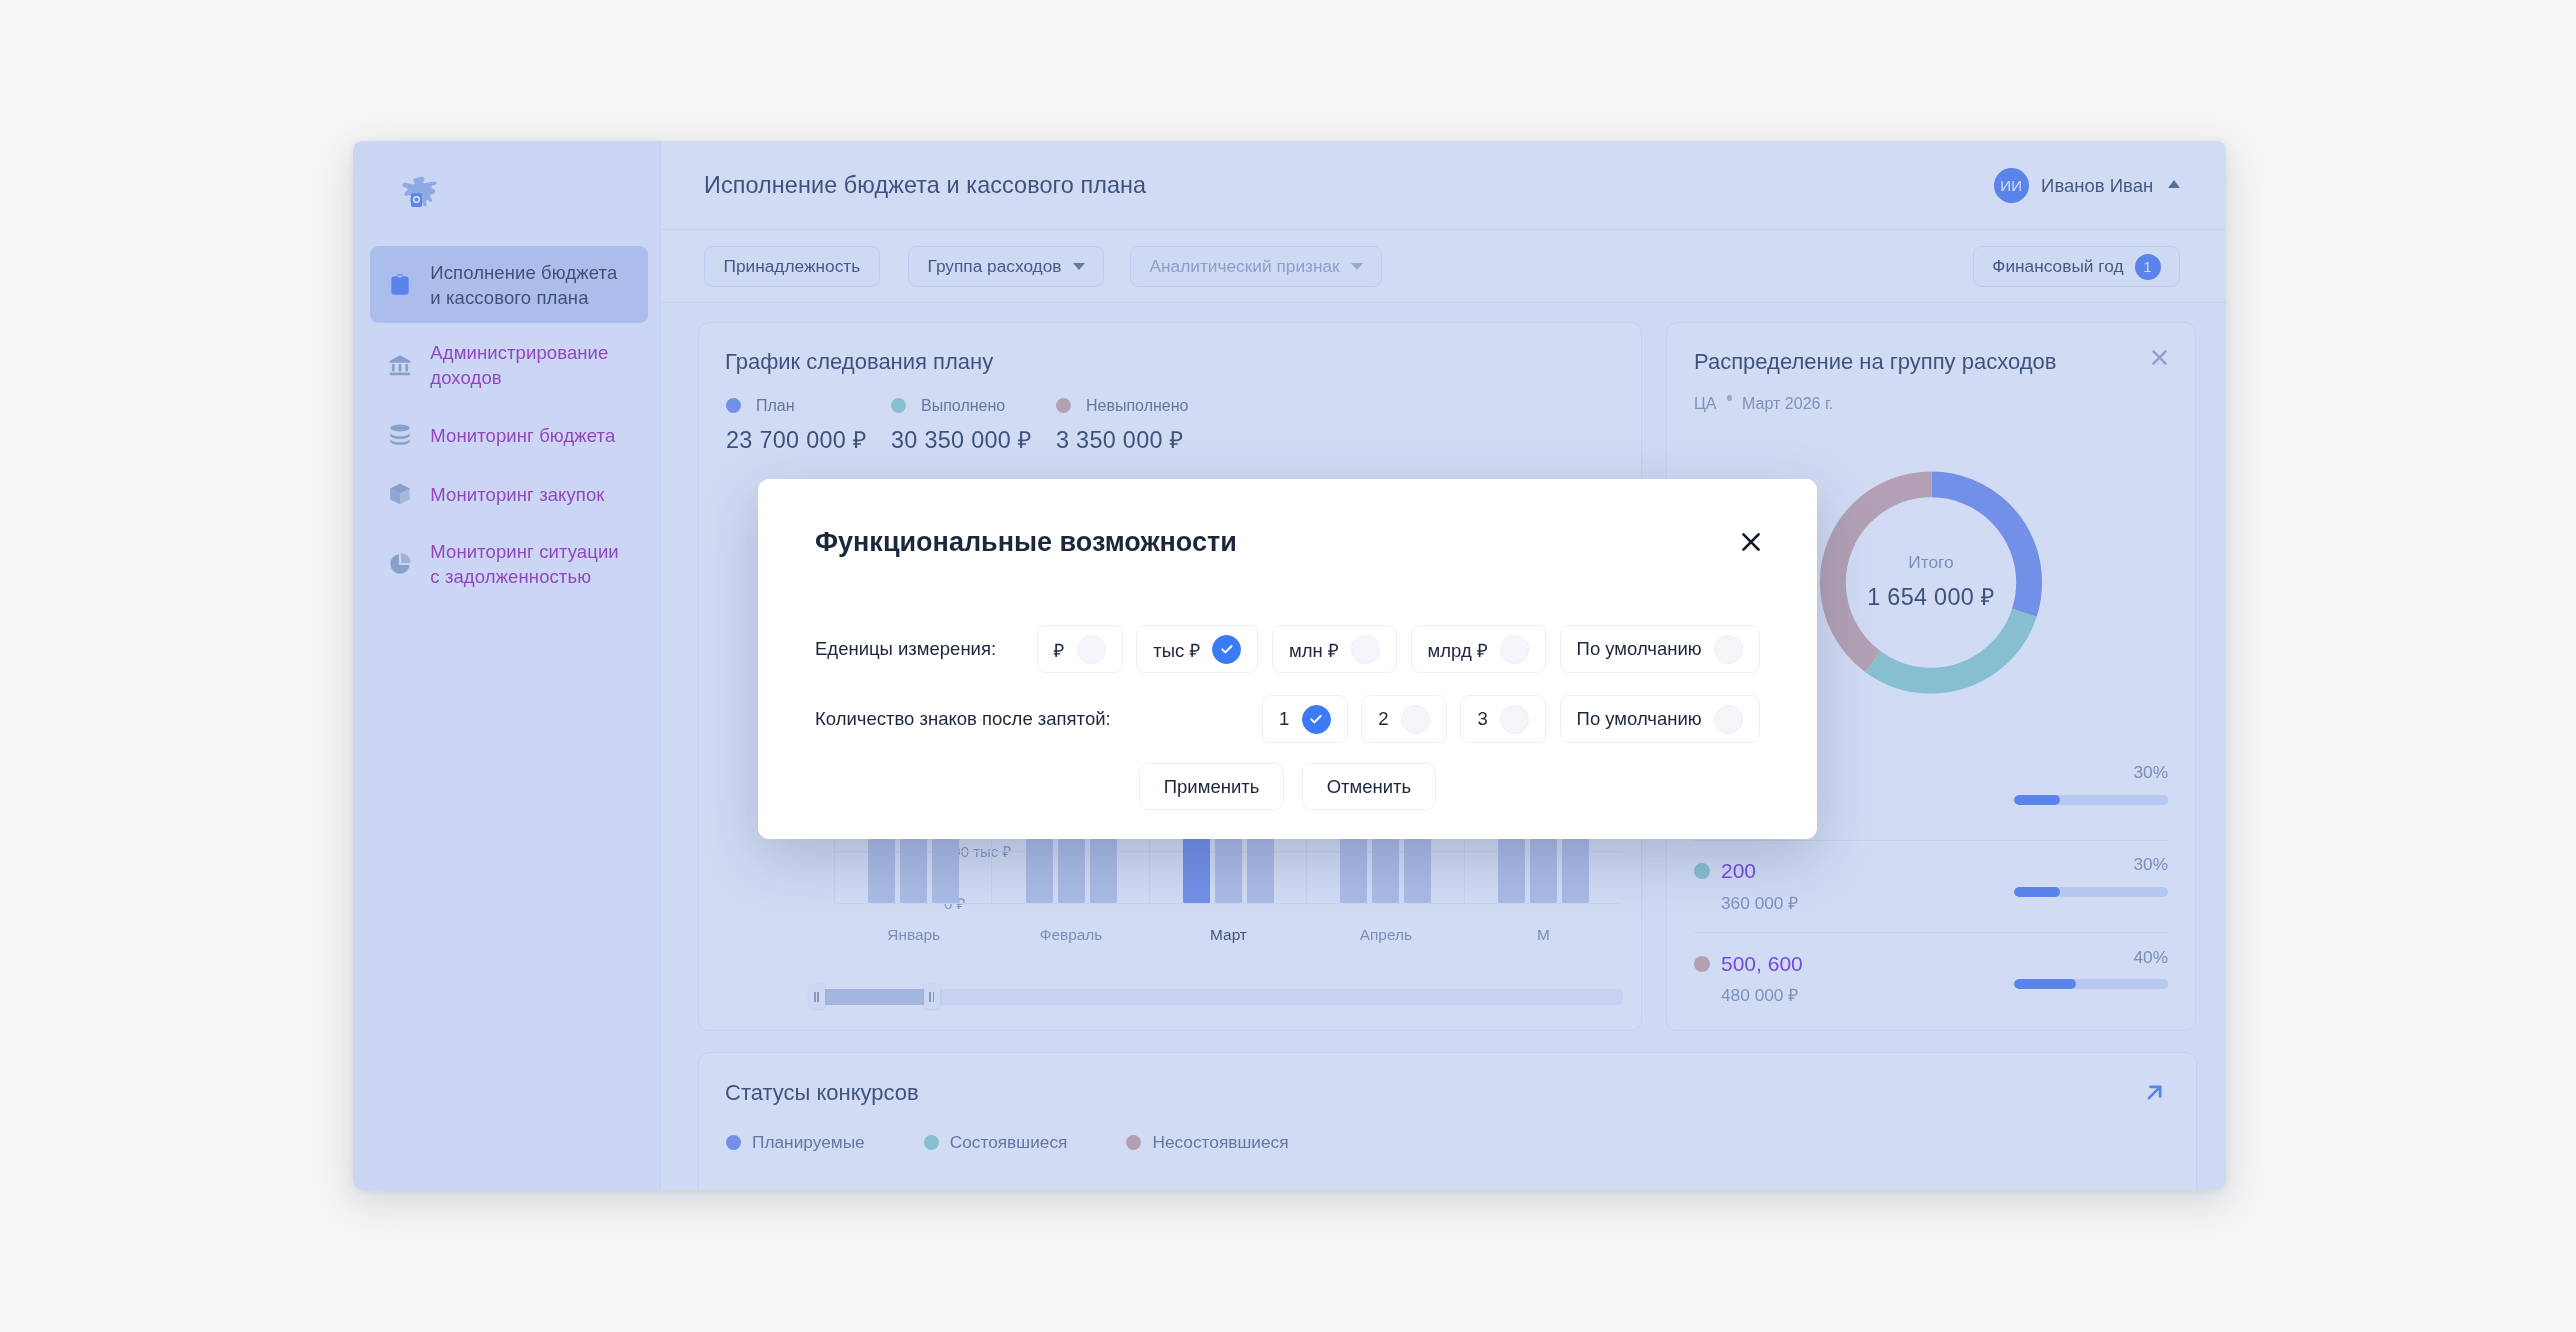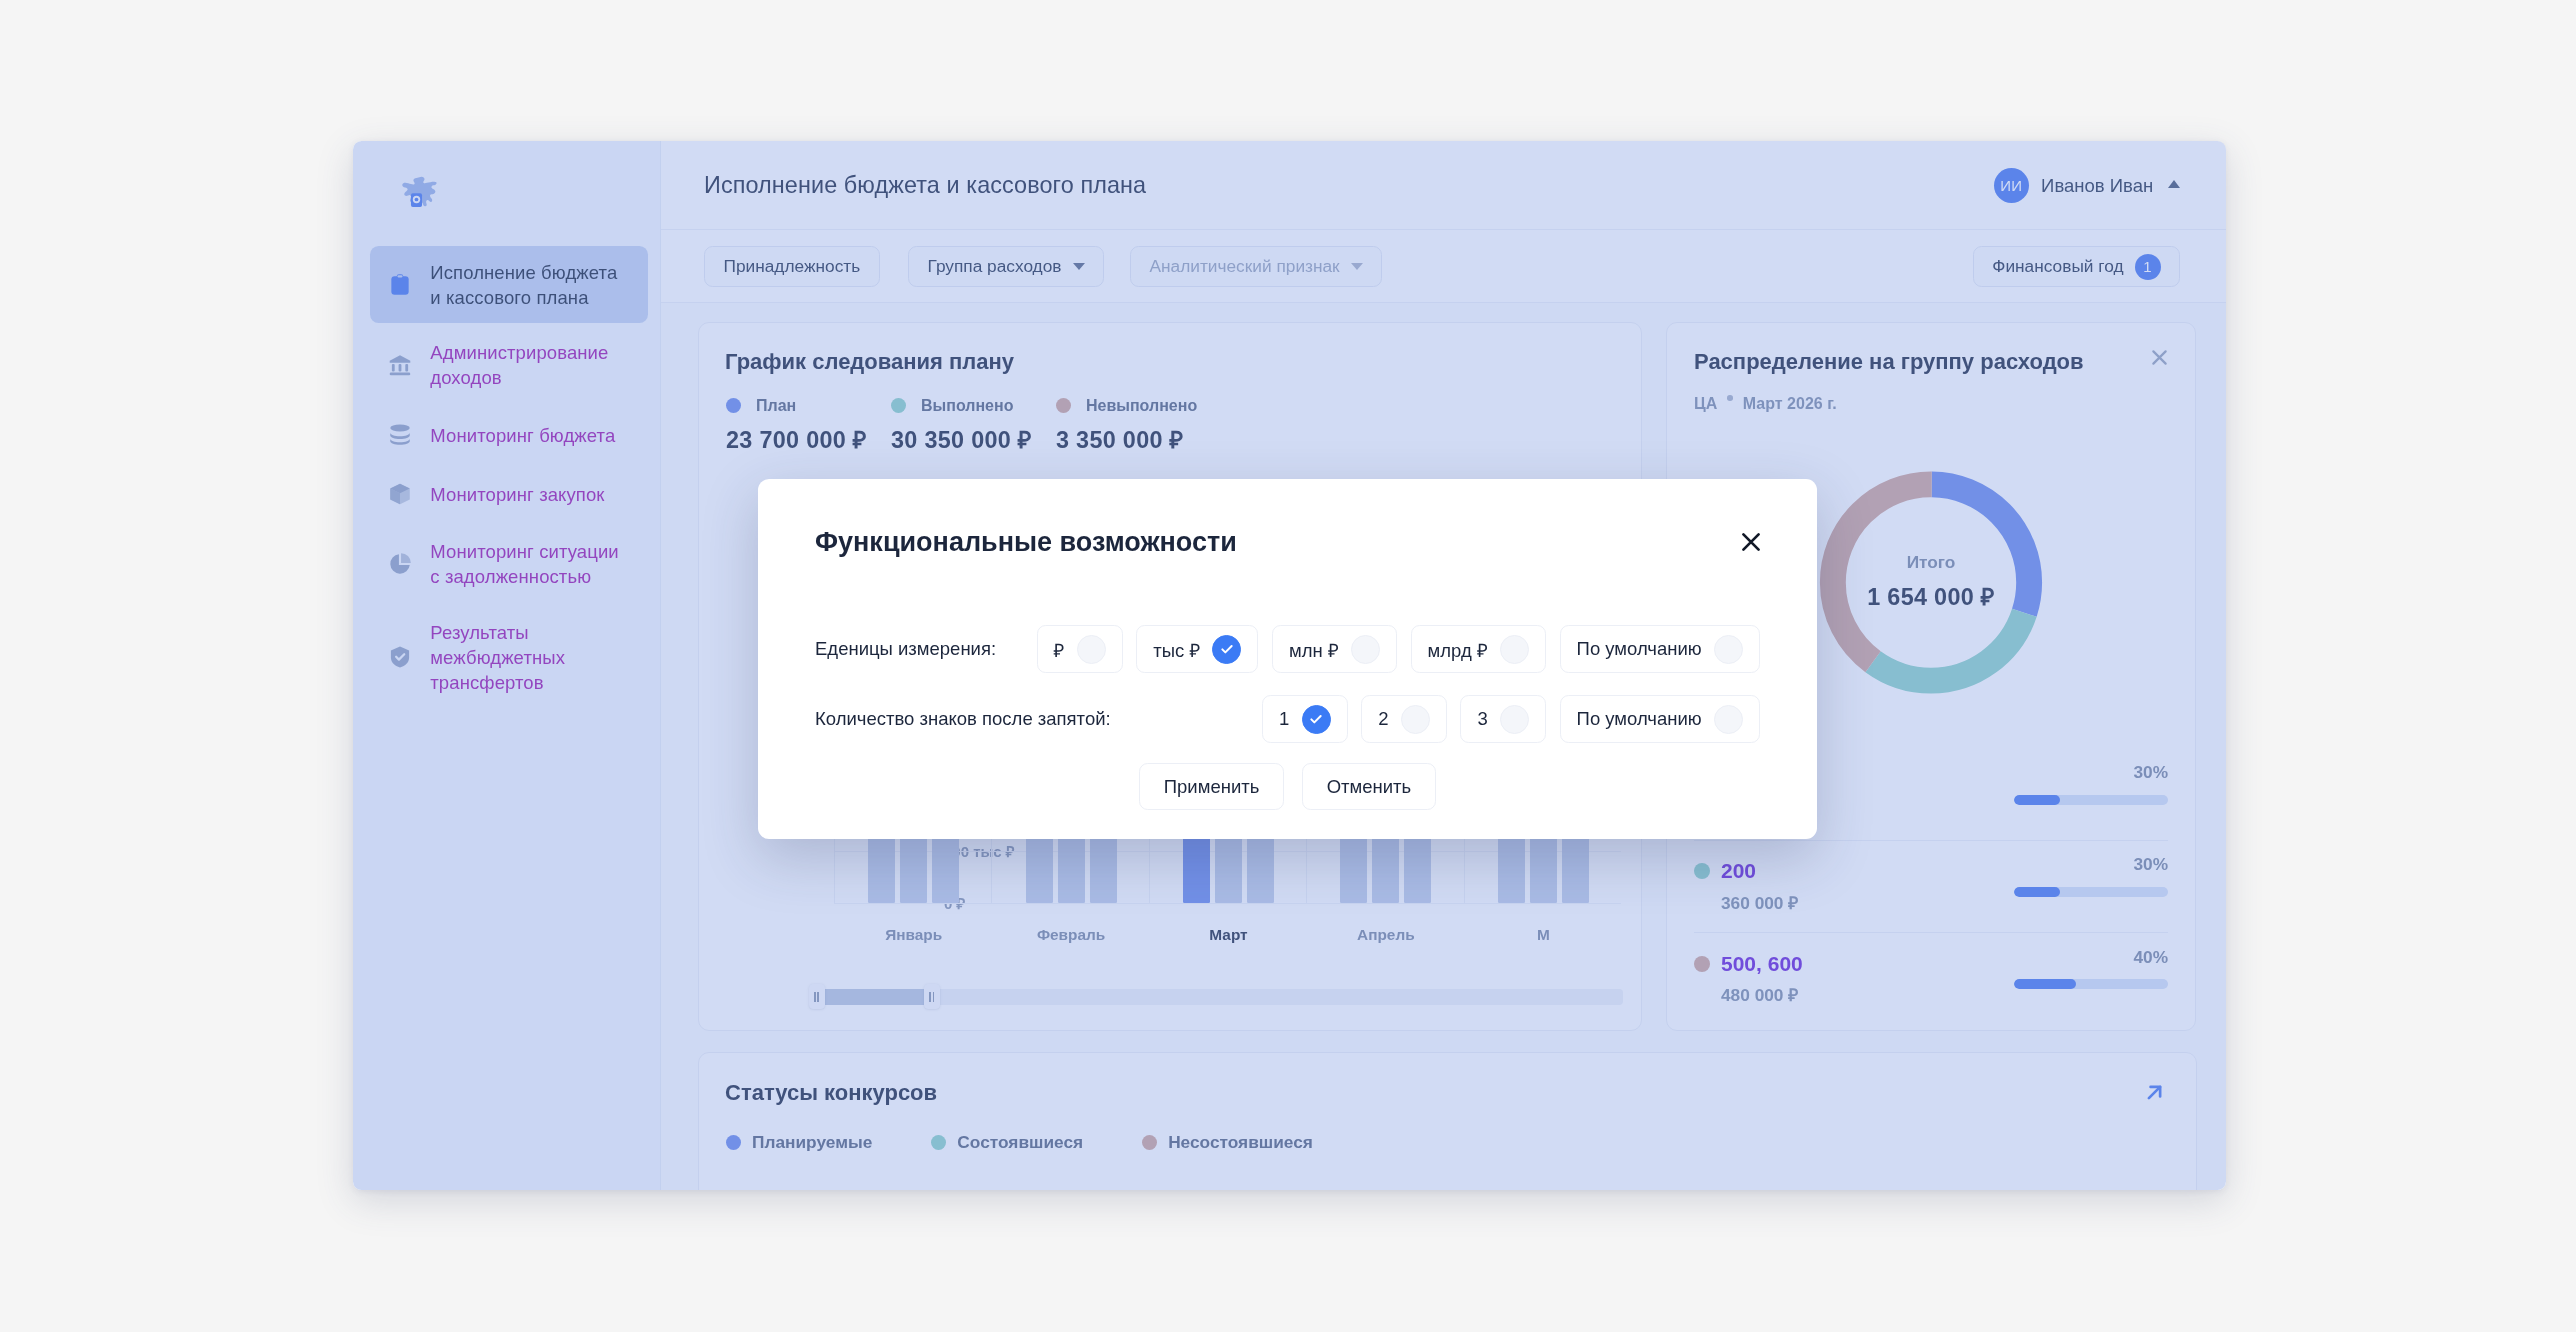--- a/index.html
+++ b/index.html
@@ -121,21 +121,20 @@
     display: inline-flex; align-items: center; justify-content: center;
     font-size: 15px;
   }
 
   
   #content {
     position: absolute; left: 308px; top: 162px; right: 0; bottom: 0;
     background: #fbfcfe;
     padding: 18.5px 37px 0 37px;
     box-sizing: border-box;
-    font-weight: bold;
   }
   .card {
     background: #ffffff;
     border: 0.6px solid #eceff6;
     border-radius: 11px;
     position: relative;
     box-sizing: border-box;
   }
   .card-title { font-size: 22px; color: #24304a; }
   .card-sub { font-size: 16px; color: #8290ab; margin-top: 8.6px; display:flex; gap:10px;}
@@ -361,29 +360,20 @@
         <div class="nav-item">
           <span class="nav-ico">
             <svg width="26" height="26" viewBox="0 0 24 24" fill="#95a5c4">
               <path d="M11 3a9 9 0 1 0 10 10h-10z"></path>
               <path d="M13 2v9h9a9 9 0 0 0-9-9z" opacity=".65"></path>
             </svg>
           </span>
           <span class="nav-label">Мониторинг ситуации с задолженностью</span>
         </div>
 
-        <div class="nav-item">
-          <span class="nav-ico">
-            <svg width="26" height="26" viewBox="0 0 24 24" fill="#95a5c4">
-              <path d="M12 2.4 3.6 6v6.4c0 4.6 3.5 8 8.4 9.2 4.9-1.2 8.4-4.6 8.4-9.2V6z"></path>
-              <path d="m8.4 11.8 2.6 2.6 4.9-4.9" stroke="#f4f7fd" stroke-width="2.1" fill="none" stroke-linecap="round" stroke-linejoin="round"></path>
-            </svg>
-          </span>
-          <span class="nav-label">Результаты межбюджетных трансфертов</span>
-        </div>
 
       </div>
     </div>
 
     <div id="header">
       <div id="page-title">Исполнение бюджета и кассового плана</div>
       <div id="user-box">
         <div id="avatar">ИИ</div>
         <div id="user-name">Иванов Иван</div>
         <div class="chev-up"></div>

